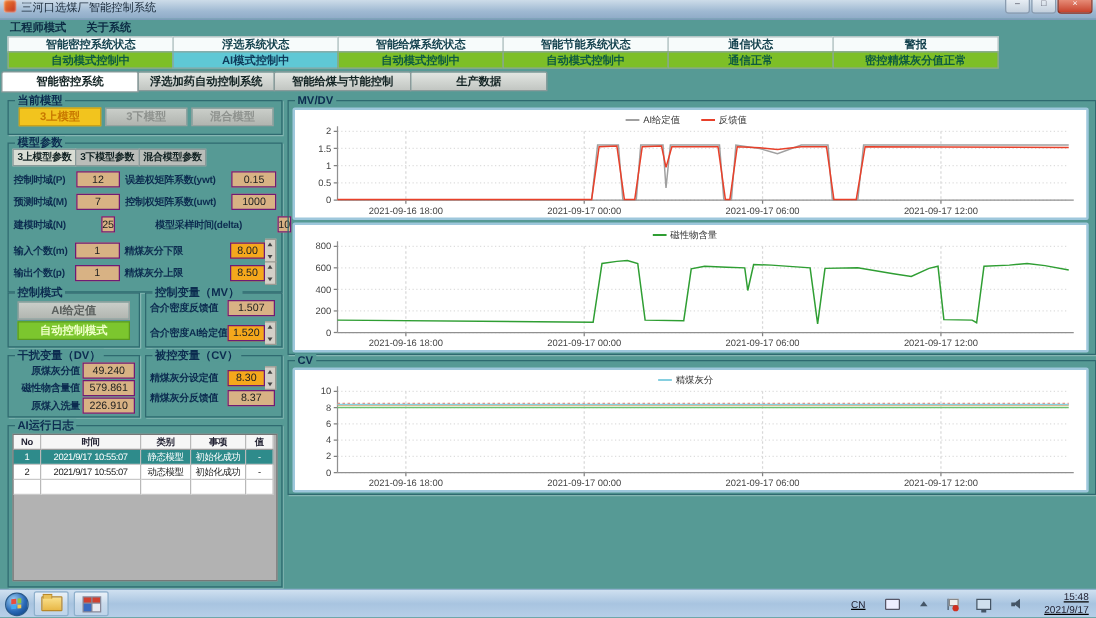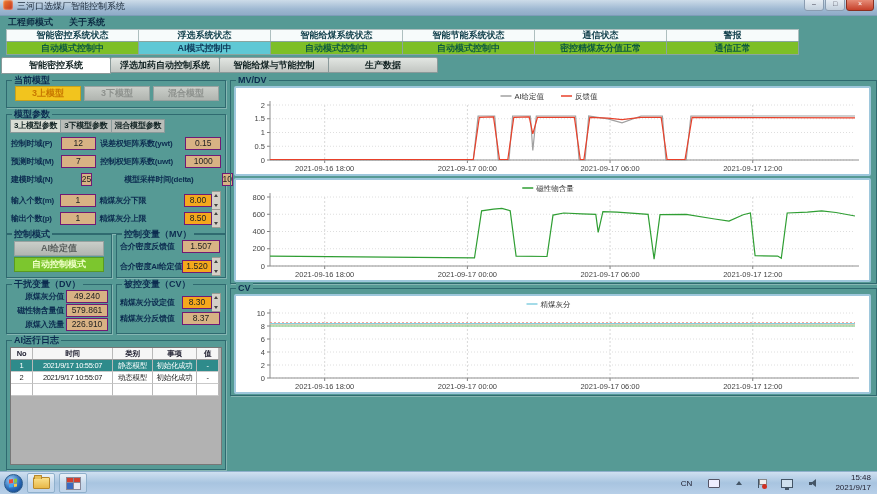--- a/index.html
+++ b/index.html
@@ -89,21 +89,21 @@
   .folder{width:15px;height:10px;background:linear-gradient(#fae08a,#e8b848);border:1px solid #b8882a;
     border-radius:1px;position:relative;}
   .folder:before{content:"";position:absolute;left:0;top:-3px;width:6px;height:3px;
     background:#e8c058;border:1px solid #b8882a;border-bottom:none;border-radius:1px 1px 0 0;}
   .appwin{width:13px;height:11px;display:grid;grid-template-columns:1fr 1fr;grid-template-rows:4px 1fr;gap:1px;
     background:#889;padding:1px;}
   .appwin b:nth-child(1){background:#d04030;}
   .appwin b:nth-child(2){background:#d04030;}
   .appwin b:nth-child(3){background:#3a6ac0;}
   .appwin b:nth-child(4){background:#e8e8f0;}
-  .tray{margin-left:auto;display:flex;align-items:center;gap:16px;padding-right:2px;}
+  .tray{margin-left:auto;display:flex;align-items:center;gap:16px;padding-right:2px;text-decoration:underline;}
   .trayitem{font-size:8px;color:#223;}
   .kbic{width:10px;height:7px;border:1px solid #556;background:#eef;border-radius:1px;}
   .upar{width:0;height:0;border-left:3px solid transparent;border-right:3px solid transparent;border-bottom:4px solid #456;}
   .flagic{width:7px;height:9px;position:relative;}
   .flagic:before{content:"";position:absolute;left:0;top:0;width:1px;height:9px;background:#456;}
   .flagic:after{content:"";position:absolute;left:1px;top:0;width:6px;height:4px;background:#eee;border:1px solid #888;}
   .flagdot{position:absolute;right:-2px;bottom:-1px;width:5px;height:5px;border-radius:50%;background:#d03020;z-index:2;}
   .monic{width:10px;height:7px;border:1px solid #456;background:#cfe0ee;position:relative;}
   .monic:after{content:"";position:absolute;left:3px;bottom:-3px;width:4px;height:2px;background:#456;}
   .spkic{position:relative;width:10px;height:9px;}
@@ -134,22 +134,22 @@
   <div class="st-h">智能密控系统状态</div>
   <div class="st-h">浮选系统状态</div>
   <div class="st-h">智能给煤系统状态</div>
   <div class="st-h">智能节能系统状态</div>
   <div class="st-h">通信状态</div>
   <div class="st-h">警报</div>
   <div class="st-v st-green">自动模式控制中</div>
   <div class="st-v st-cyan">AI模式控制中</div>
   <div class="st-v st-green">自动模式控制中</div>
   <div class="st-v st-green">自动模式控制中</div>
+  <div class="st-v st-green">通信正常</div>
   <div class="st-v st-green">密控精煤灰分值正常</div>
-  <div class="st-v st-green">通信正常</div>
 </div>
 
 <div class="tabs">
   <div class="tab active">智能密控系统</div>
   <div class="tab">浮选加药自动控制系统</div>
   <div class="tab">智能给煤与节能控制</div>
   <div class="tab">生产数据</div>
 </div>
 
 <div class="group" style="left:6px;top:80px;width:218px;height:26px;">

